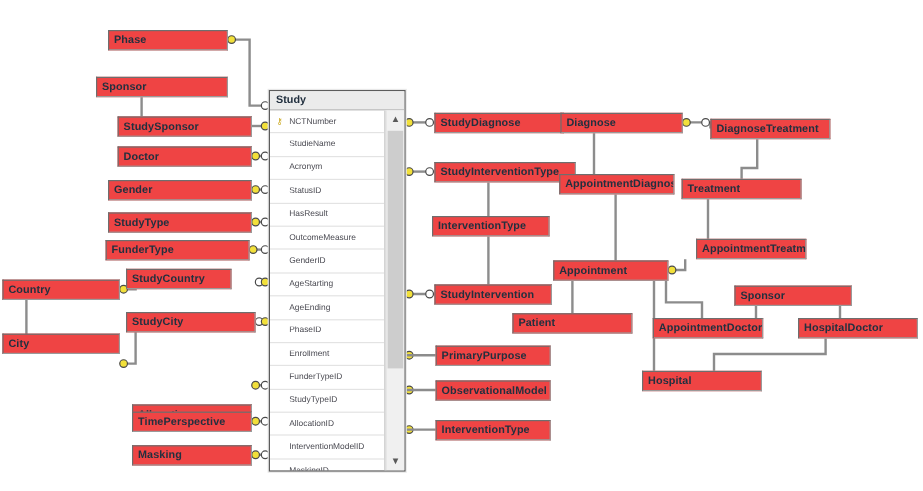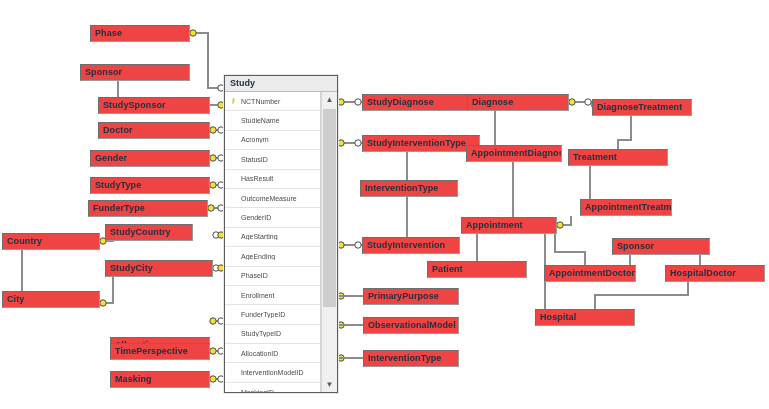--- a/index.html
+++ b/index.html
@@ -326,21 +326,21 @@
 
   <div id="entity-layer">
       <div class="entity" style="left: 90px; top: 25px; width: 100px;">Phase</div>
       <div class="entity" style="left: 80px; top: 64px; width: 110px;">Sponsor</div>
       <div class="entity" style="left: 98px; top: 97px; width: 112px;">StudySponsor</div>
       <div class="entity" style="left: 98px; top: 122px; width: 112px;">Doctor</div>
       <div class="entity" style="left: 90px; top: 150px; width: 120px;">Gender</div>
       <div class="entity" style="left: 90px; top: 177px; width: 120px;">StudyType</div>
       <div class="entity" style="left: 88px; top: 200px; width: 120px;">FunderType</div>
       <div class="entity" style="left: 2px; top: 233px; width: 98px;">Country</div>
-      <div class="entity" style="left: 2px; top: 291px; width: 98px;">City</div>
+      <div class="entity" style="left: 2px; top: 278px; width: 98px;">City</div>
       <div class="entity" style="left: 105px; top: 224px; width: 88px;">StudyCountry</div>
       <div class="entity" style="left: 105px; top: 260px; width: 108px;">StudyCity</div>
       <div class="entity" style="left: 110px; top: 313px; width: 100px; margin-top: 24px;">Allocation</div>
       <div class="entity" style="left: 110px; top: 343px; width: 100px;">TimePerspective</div>
       <div class="entity" style="left: 110px; top: 371px; width: 100px;">Masking</div>
       <div class="entity" style="left: 362px; top: 94px; width: 108px;">StudyDiagnose</div>
       <div class="entity" style="left: 467px; top: 94px; width: 102px;">Diagnose</div>
       <div class="entity" style="left: 592px; top: 99px; width: 100px;">DiagnoseTreatment</div>
       <div class="entity" style="left: 362px; top: 135px; width: 118px;">StudyInterventionType</div>
       <div class="entity" style="left: 466px; top: 145px; width: 96px;">AppointmentDiagnose</div>

